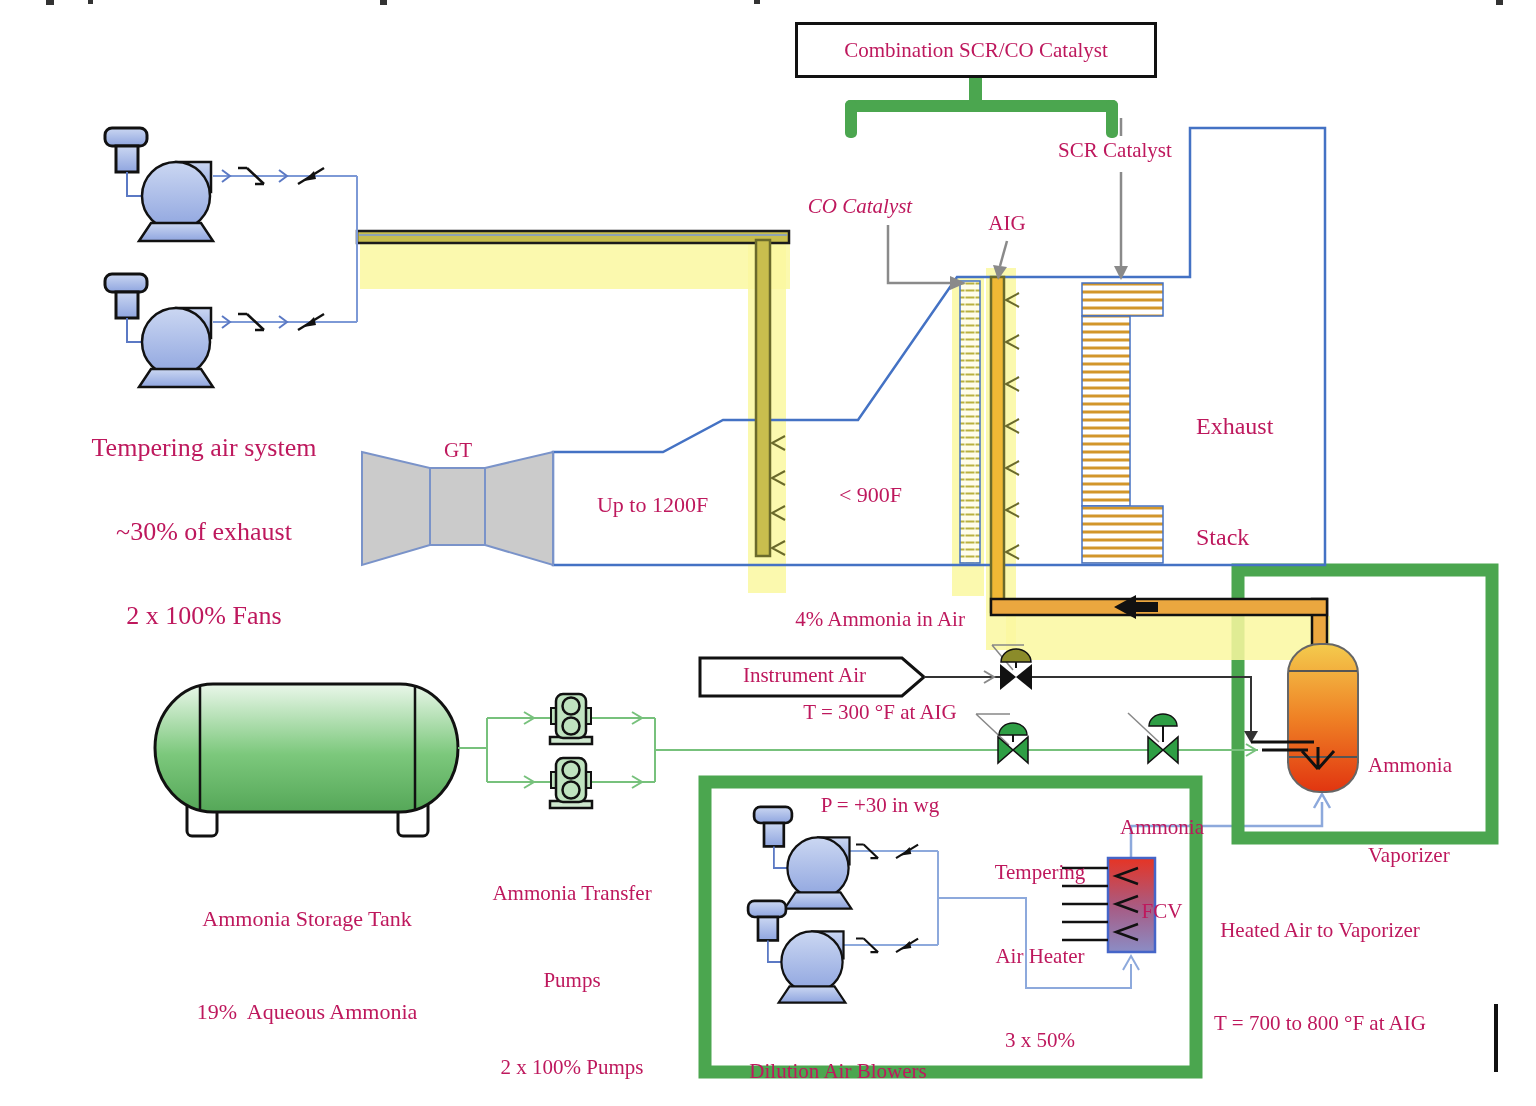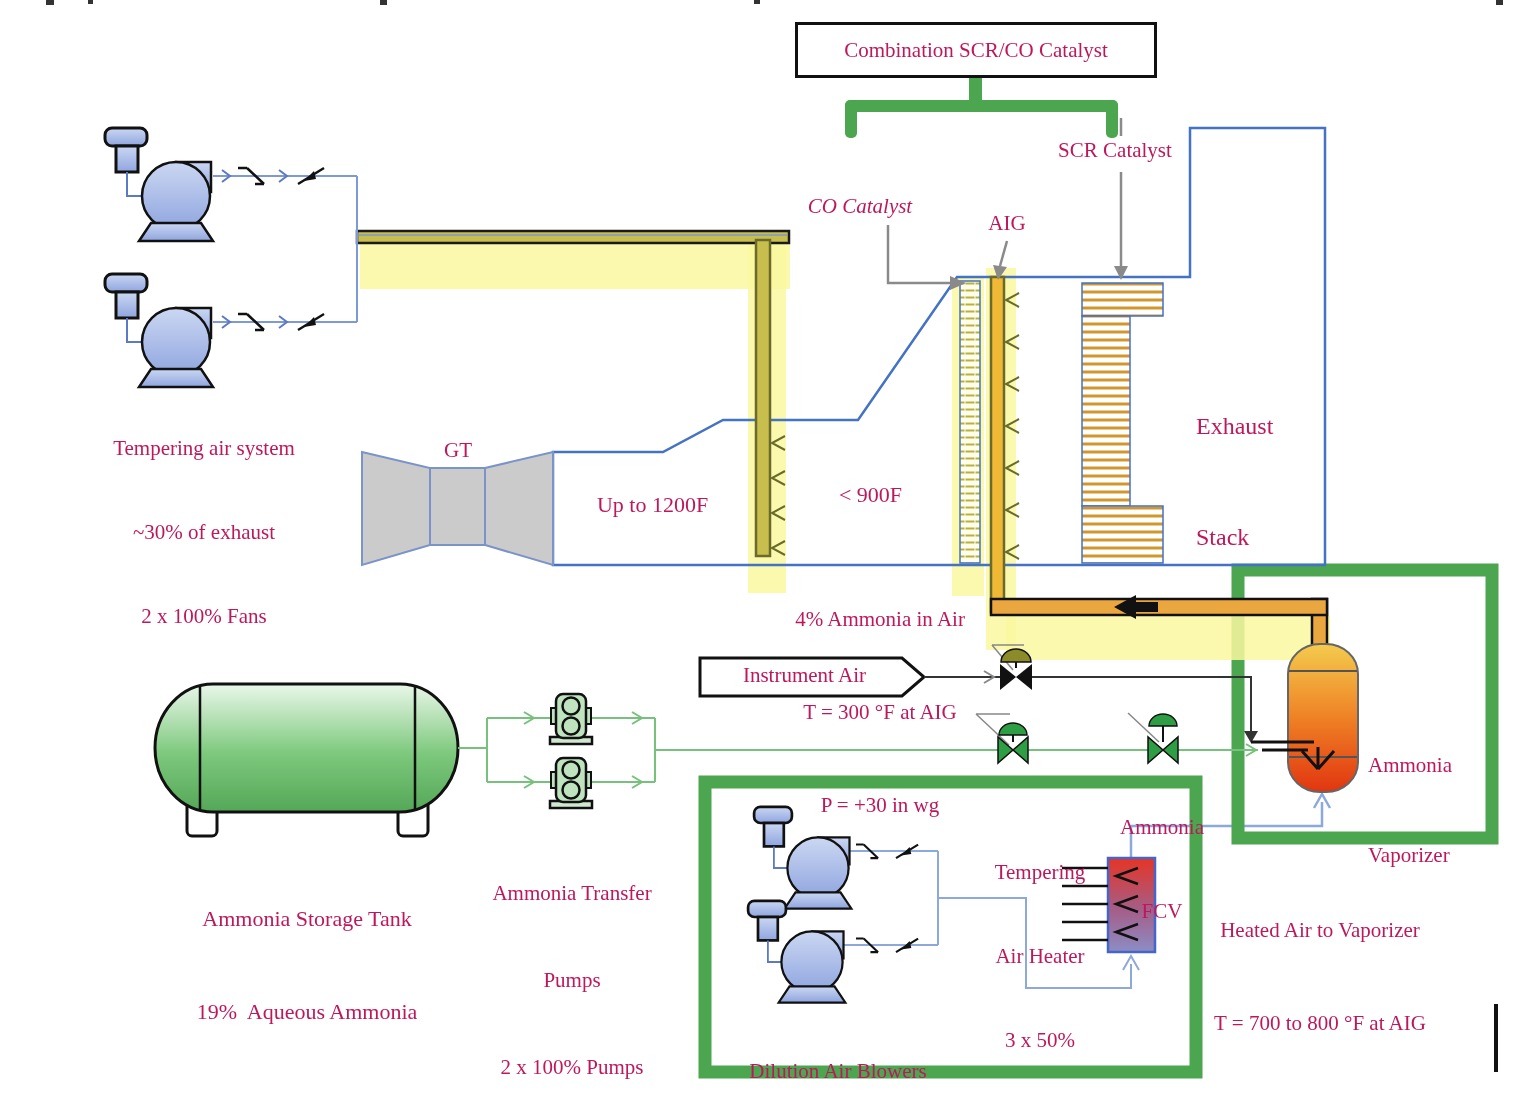--- a/index.html
+++ b/index.html
@@ -271,21 +271,21 @@
 
 <div class="lbl" style="left:1196px;top:334px;width:130px;font-size:24px;line-height:37px;">
   <div>Exhaust</div>
   <div>Stack</div>
 </div>
 
 <div class="lbl ctr" style="left:428px;top:438px;width:60px;font-size:21px;">GT</div>
 <div class="lbl ctr" style="left:580px;top:492px;width:145px;font-size:22px;">Up to 1200F</div>
 <div class="lbl ctr" style="left:818px;top:482px;width:105px;font-size:22px;">&lt; 900F</div>
 
-<div class="lbl ctr" style="left:78px;top:378px;width:252px;font-size:21px;line-height:28px;">
+<div class="lbl ctr" style="left:78px;top:378px;width:252px;font-size:26px;line-height:28px;">
   <div>Tempering air system</div>
   <div>~30% of exhaust</div>
   <div>2 x 100% Fans</div>
 </div>
 
 <div class="lbl ctr" style="left:752px;top:542px;width:256px;font-size:21px;line-height:31px;">
   <div>4% Ammonia in Air</div>
   <div>T = 300 °F at AIG</div>
   <div>P = +30 in wg</div>
 </div>

